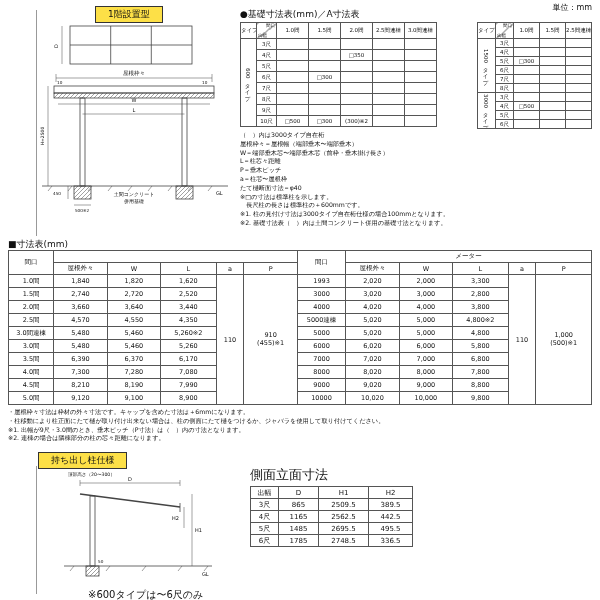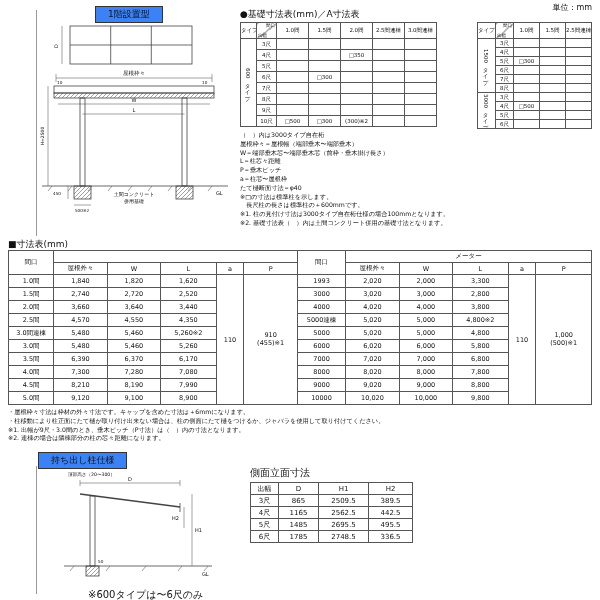--- a/index.html
+++ b/index.html
@@ -1,39 +1,39 @@
 <!DOCTYPE html>
 <html><head>
 <meta charset="utf-8">
 <style>
 *{margin:0;padding:0;box-sizing:border-box}
 html,body{width:600px;height:600px}
 body{position:relative;background:#fff;color:#111;font-family:"DejaVu Sans","Liberation Sans",sans-serif;overflow:hidden}
 .abs{position:absolute}
 .h{font-size:9px;font-weight:normal}
 .unit{font-size:8px}
-.labelbox{border:1px solid #333;font-size:9px;padding:1px 12px;background:#3b82f6}
+.labelbox{border:1px solid #333;font-size:9px;padding:1px 12px;background:#fde047}
 .vline{width:1px;background:#999}
 table{border-collapse:collapse;table-layout:fixed;background:#fff}
 th,td{border:1px solid #555;font-weight:normal;text-align:center;vertical-align:middle;overflow:hidden;white-space:nowrap;padding:0}
 .ft{font-size:5.5px}
 .ft th,.ft td{height:11px}
 .ftr th,.ftr td{height:9px}
 .ft tr.hd th{height:16px}
 .vert{writing-mode:vertical-rl;font-size:5.5px}
 .diag{position:relative;background:linear-gradient(to bottom right,#fff 48.5%,#555 48.5%,#555 51.5%,#fff 51.5%)}
 .diag .ct{position:absolute;top:0;right:1px;font-size:4.5px}
 .diag .cb{position:absolute;bottom:0;left:1px;font-size:4.5px}
 .dt{font-size:6.5px}
 .dt th,.dt td{height:13px}
 .dt tr.hr th{height:12px}
 .pre{white-space:pre-line;line-height:1.15}
 .st{font-size:7px}
 .st th,.st td{height:12px}
-.st-title{font-size:10px;margin-bottom:2px}
+.st-title{font-size:13px;margin-bottom:2px}
 .notes{font-size:6.2px;line-height:1.42}
 .note-sm{font-size:10px}
 svg{overflow:visible}
 svg line,svg rect,svg path{stroke:#444;stroke-width:0.8;fill:none}
 svg .thin{stroke-width:0.5}
 svg .thick{stroke-width:1.6}
 svg text{fill:#111;stroke:none;font-size:5px}
 </style>
 </head>
 <body>

